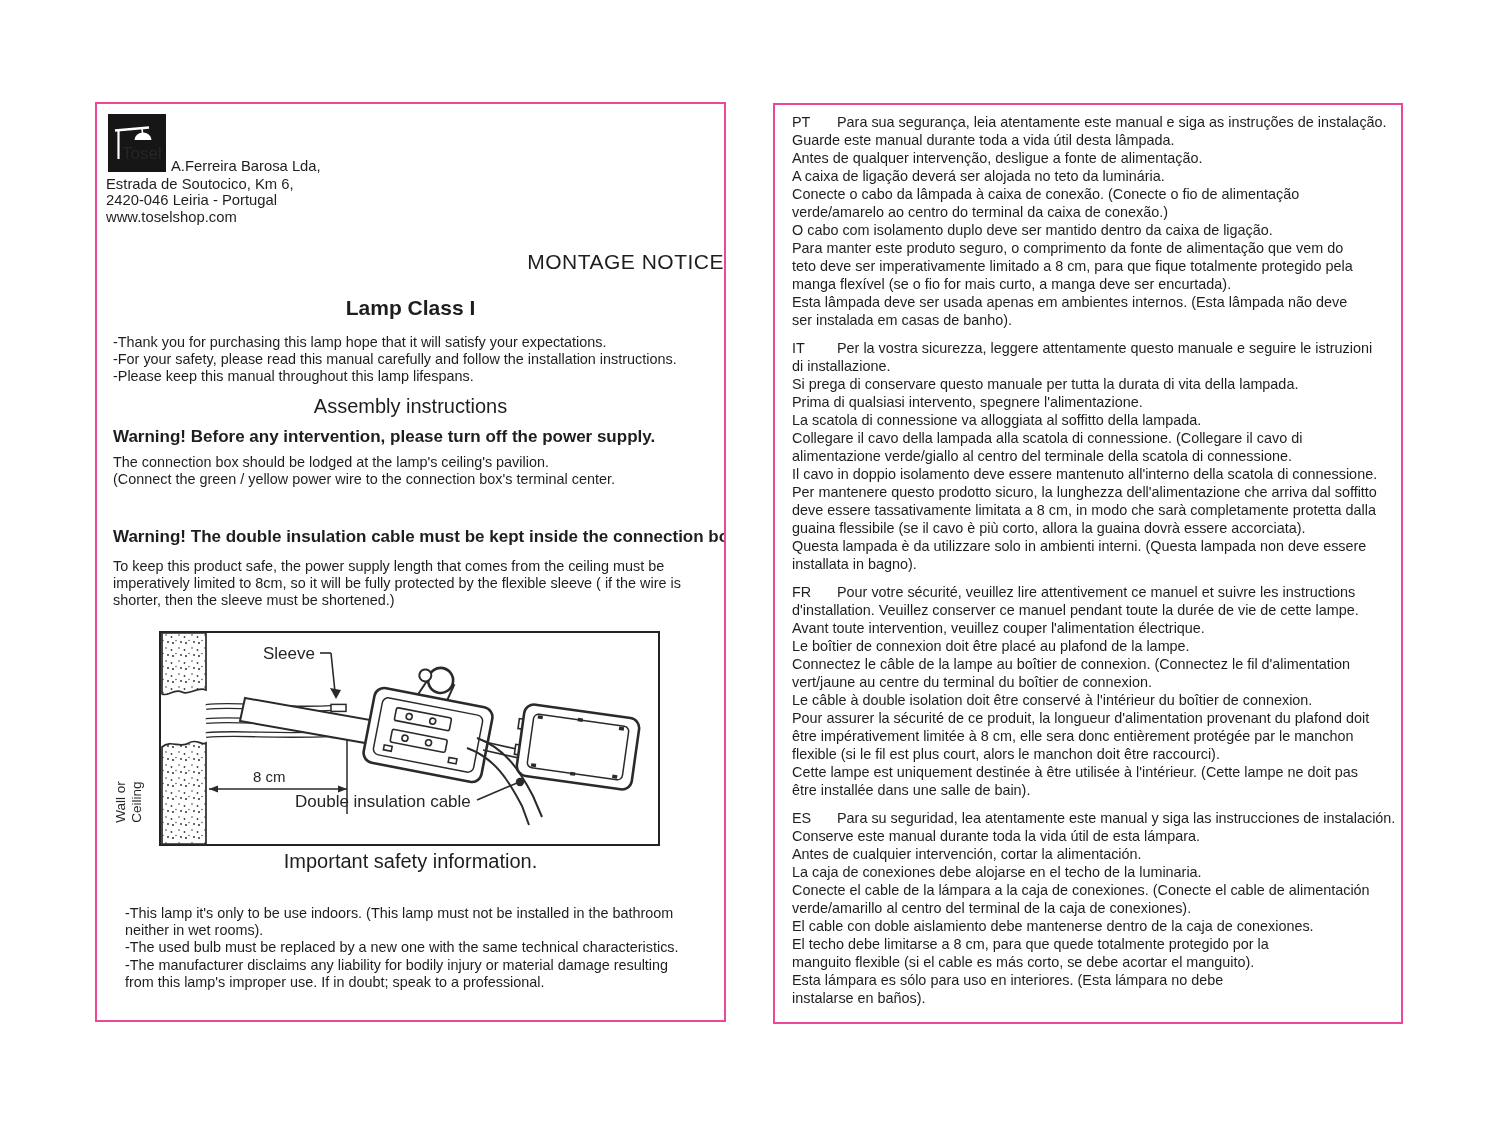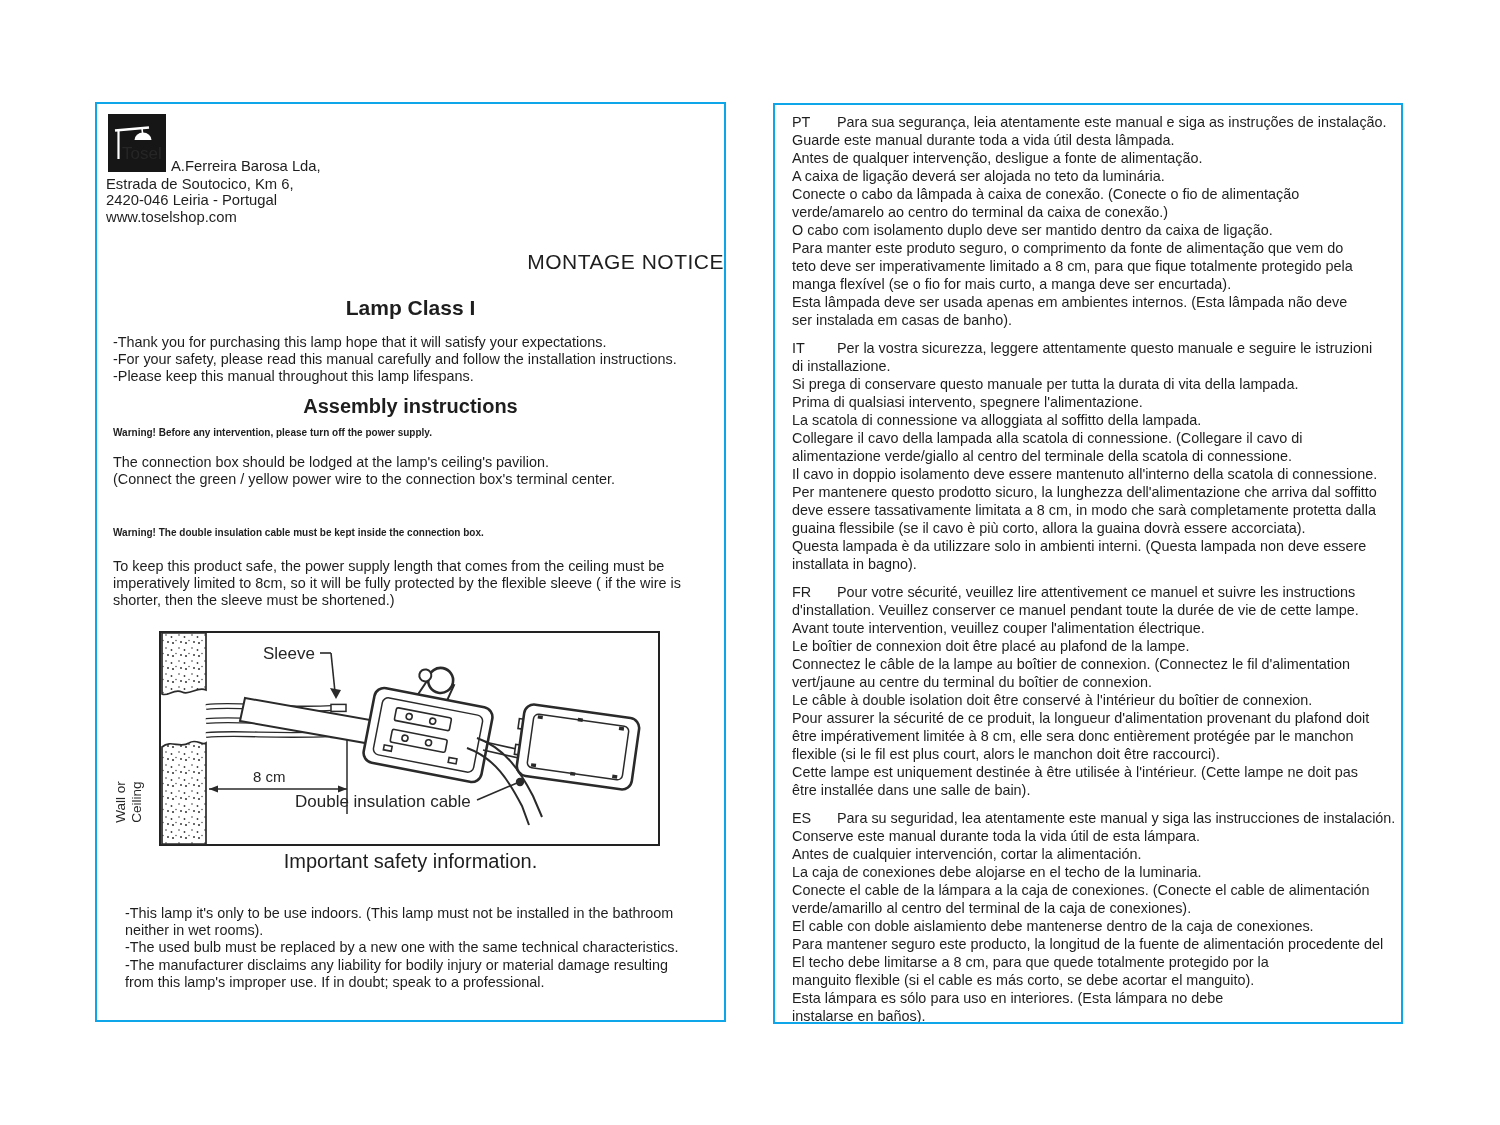--- a/index.html
+++ b/index.html
@@ -1,28 +1,28 @@
 <!DOCTYPE html>
 <html><head>
 <meta charset="utf-8">
 <style>
   html,body{margin:0;padding:0;background:#ffffff;}
   #page{position:relative;width:1500px;height:1125px;background:#ffffff;overflow:hidden;
         font-family:"Liberation Sans", sans-serif;color:#1e1e1e;}
-  .panel{position:absolute;border:2px solid #0ea5e9;background:#ffffff;box-sizing:border-box;overflow:hidden;}
+  .panel{position:absolute;border:2px solid #ec4899;background:#ffffff;box-sizing:border-box;overflow:hidden;}
   #left-panel{left:95px;top:102px;width:631px;height:920px;}
   #right-panel{left:773px;top:103px;width:630px;height:921px;padding:8px 12px 0 17px;}
   .abs{position:absolute;}
   .line{white-space:nowrap;}
   
   .lp-body{font-size:14.4px;line-height:17.2px;}
   .lp-title{left:0;width:100%;text-align:right;font-size:21px;letter-spacing:.5px;}
   .lp-subtitle{left:0;width:100%;text-align:center;font-size:21px;font-weight:bold;}
   .lp-h2{left:0;width:100%;text-align:center;font-size:20px;}
-  .lp-warning{font-size:10px;font-weight:bold;white-space:nowrap;}
+  .lp-warning{font-size:17px;font-weight:bold;white-space:nowrap;}
   .company{font-size:14.8px;line-height:16.3px;}
   
   .rp-section{margin-bottom:10px;font-size:14.4px;line-height:18px;}
   .lang-code{display:inline-block;width:45px;}
   svg text{font-family:"Liberation Sans", sans-serif;fill:#262626;}
 </style>
 </head>
 <body>
 
 <div id="page">
@@ -49,21 +49,21 @@
 
     <div class="abs lp-title" style="top:146px;">MONTAGE NOTICE</div>
     <div class="abs lp-subtitle" style="top:192px;">Lamp Class I</div>
 
     <div class="abs lp-body" style="left:16px;top:230px;">
         <div class="line">-Thank you for purchasing this lamp hope that it will satisfy your expectations.</div>
         <div class="line">-For your safety, please read this manual carefully and follow the installation instructions.</div>
         <div class="line">-Please keep this manual throughout this lamp lifespans.</div>
       </div>
 
-    <div class="abs lp-h2" style="top:291px;font-weight:bold;">Assembly instructions</div>
+    <div class="abs lp-h2" style="top:291px;">Assembly instructions</div>
 
     <div class="abs lp-warning" style="left:16px;top:323px;">Warning! Before any intervention, please turn off the power supply.</div>
 
     <div class="abs lp-body" style="left:16px;top:350px;">
         <div class="line">The connection box should be lodged at the lamp's ceiling's pavilion.</div>
         <div class="line">(Connect the green / yellow power wire to the connection box's terminal center.</div>
       </div>
 
     <div class="abs lp-warning" style="left:16px;top:423px;">Warning! The double insulation cable must be kept inside the connection box.</div>
 
@@ -255,21 +255,20 @@
       <div class="line">
         <span class="lang-code">ES</span><span>Para su seguridad, lea atentamente este manual y siga las instrucciones de instalación.</span>
       </div>
       <div>
           <div class="line">Conserve este manual durante toda la vida útil de esta lámpara.</div>
           <div class="line">Antes de cualquier intervención, cortar la alimentación.</div>
           <div class="line">La caja de conexiones debe alojarse en el techo de la luminaria.</div>
           <div class="line">Conecte el cable de la lámpara a la caja de conexiones. (Conecte el cable de alimentación</div>
           <div class="line">verde/amarillo al centro del terminal de la caja de conexiones).</div>
           <div class="line">El cable con doble aislamiento debe mantenerse dentro de la caja de conexiones.</div>
-          <div class="line">Para mantener seguro este producto, la longitud de la fuente de alimentación procedente del</div>
           <div class="line">El techo debe limitarse a 8 cm, para que quede totalmente protegido por la</div>
           <div class="line">manguito flexible (si el cable es más corto, se debe acortar el manguito).</div>
           <div class="line">Esta lámpara es sólo para uso en interiores. (Esta lámpara no debe</div>
           <div class="line">instalarse en baños).</div>
         </div>
     </div>
 
   </div>
 </div>
 

